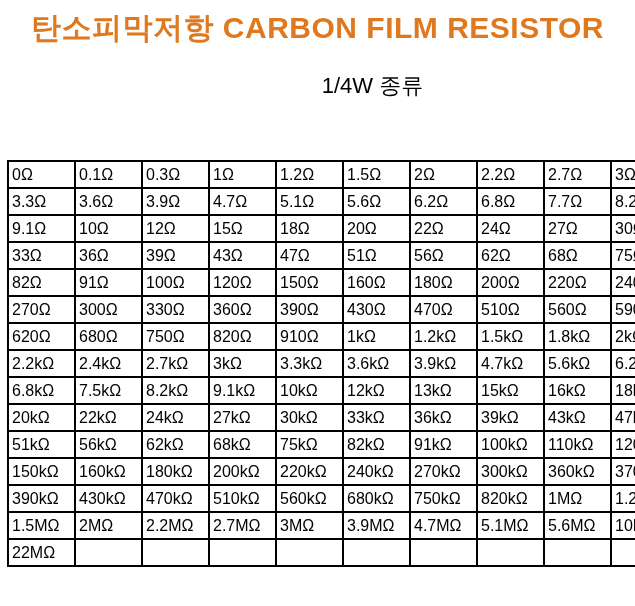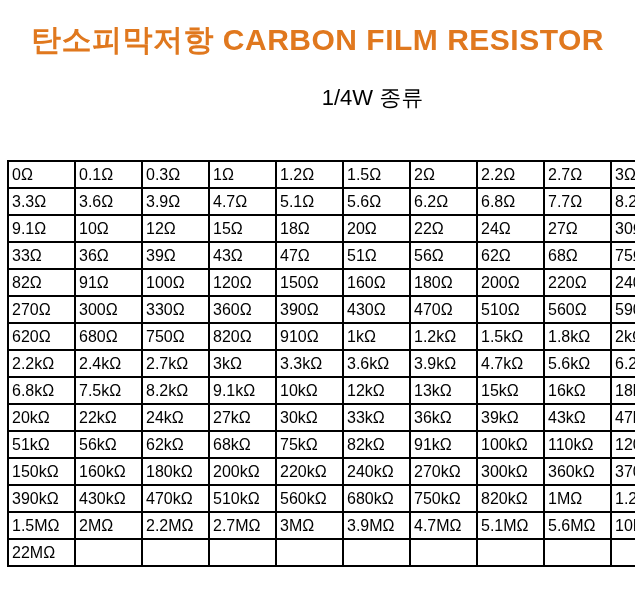--- a/index.html
+++ b/index.html
@@ -10,21 +10,21 @@
   }
   .page {
     position: relative;
     width: 635px;
     height: 606px;
     background: #ffffff;
     overflow: hidden;
   }
   .title {
     margin: 0;
-    padding-top: 20px;
+    padding-top: 8px;
     text-align: center;
     font-size: 30px;
     font-weight: bold;
     letter-spacing: 0.5px;
     white-space: nowrap;
   }
   .subtitle {
     margin: 0;
     margin-top: 22px;
     text-align: center;

